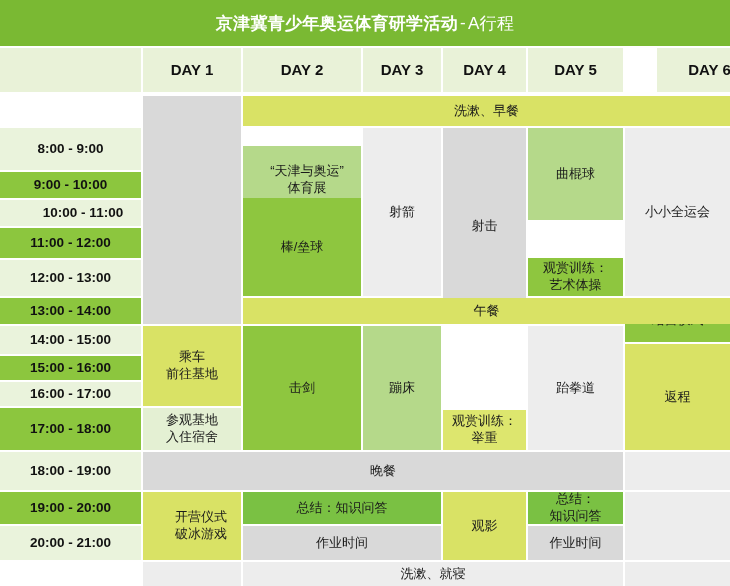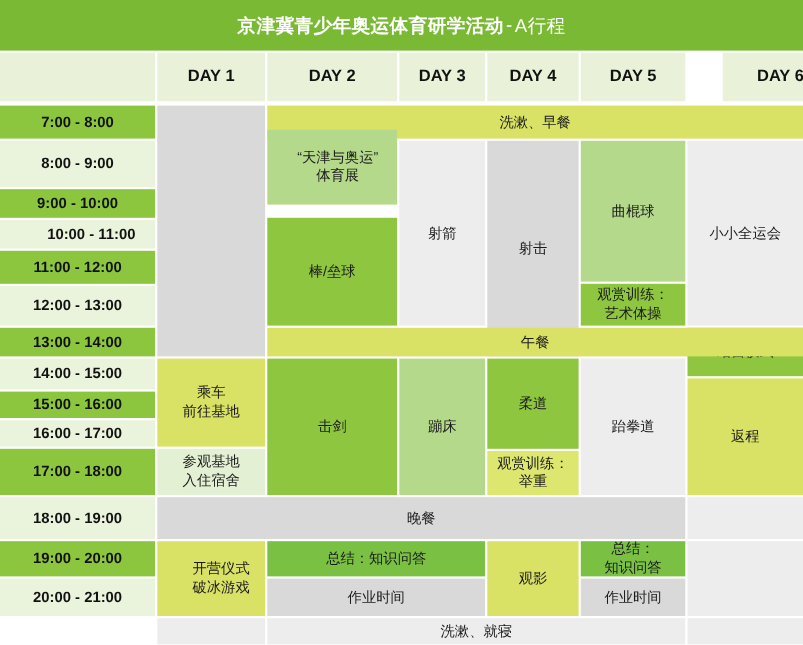--- a/index.html
+++ b/index.html
@@ -104,21 +104,20 @@
 
     <div class="cell corner" style="left:0px; top:2px; width:141px; height:44px;"></div>
 
     <div class="cell dayhead" style="left:143px; top:2px; width:98px; height:44px;">DAY 1</div>
     <div class="cell dayhead" style="left:243px; top:2px; width:118px; height:44px;">DAY 2</div>
     <div class="cell dayhead" style="left:363px; top:2px; width:78px; height:44px;">DAY 3</div>
     <div class="cell dayhead" style="left:443px; top:2px; width:83px; height:44px;">DAY 4</div>
     <div class="cell dayhead" style="left:528px; top:2px; width:95px; height:44px;">DAY 5</div>
     <div class="cell dayhead" style="left:625px; top:2px; width:105px; height:44px;margin-left:32px;">DAY 6</div>
 
-    <div class="cell timecell t-dark" style="left:0px; top:50px;  width:141px; height:30px;">7:00 - 8:00</div>
     <div class="cell timecell t-light" style="left:0px; top:82px;  width:141px; height:42px;">8:00 - 9:00</div>
     <div class="cell timecell t-dark" style="left:0px; top:126px; width:141px; height:26px;">9:00 - 10:00</div>
     <div class="cell timecell t-light" style="left:0px; top:154px; width:141px; height:26px;padding-left:27px;">10:00 - 11:00</div>
     <div class="cell timecell t-dark" style="left:0px; top:182px; width:141px; height:30px;">11:00 - 12:00</div>
     <div class="cell timecell t-light" style="left:0px; top:214px; width:141px; height:36px;">12:00 - 13:00</div>
     <div class="cell timecell t-dark" style="left:0px; top:252px; width:141px; height:26px;">13:00 - 14:00</div>
     <div class="cell timecell t-light" style="left:0px; top:280px; width:141px; height:28px;">14:00 - 15:00</div>
     <div class="cell timecell t-dark" style="left:0px; top:310px; width:141px; height:24px;">15:00 - 16:00</div>
     <div class="cell timecell t-light" style="left:0px; top:336px; width:141px; height:24px;">16:00 - 17:00</div>
     <div class="cell timecell t-dark" style="left:0px; top:362px; width:141px; height:42px;">17:00 - 18:00</div>
@@ -147,49 +146,48 @@
 
     <div class="cell c-yellow" style="left:143px; top:446px; width:98px; height:68px;padding-left:20px;">
       <span>
         <span class="ml">开营仪式</span>
         <span class="ml">破冰游戏</span>
       </span>
     </div>
 
     <div class="cell c-lgray" style="left:143px; top:516px; width:98px; height:24px;"></div>
 
-    <div class="cell c-lgreen" style="left:243px; top:72px; width:118px; height:68px;padding-left:12px;">
+    <div class="cell c-lgreen" style="left:243px; top:100px; width:118px; height:68px;padding-left:12px;">
       <span>
         <span class="ml">“天津与奥运”</span>
         <span class="ml">体育展</span>
       </span>
     </div>
     <div class="cell c-green2" style="left:243px; top:152px; width:118px; height:98px;">棒/垒球</div>
 
     <div class="cell c-green2" style="left:243px; top:280px; width:118px; height:124px;">击剑</div>
 
     <div class="cell c-green" style="left:243px; top:446px; width:198px; height:32px;">总结：知识问答</div>
     <div class="cell c-gray" style="left:243px; top:480px; width:198px; height:34px;">作业时间</div>
 
     <div class="cell c-lgray" style="left:363px; top:82px; width:78px; height:168px;">射箭</div>
     <div class="cell c-lgreen" style="left:363px; top:280px; width:78px; height:124px;">蹦床</div>
 
     <div class="cell c-gray" style="left:443px; top:82px; width:83px; height:196px;">射击</div>
 
-    <div class="cell c-green2" style="left:443px; top:280px; width:83px; height:82px;">柔道</div>
     <div class="cell c-yellow2" style="left:443px; top:364px; width:83px; height:40px;">
       <span>
         <span class="ml">观赏训练：</span>
         <span class="ml">举重</span>
       </span>
     </div>
 
     <div class="cell c-yellow" style="left:443px; top:446px; width:83px; height:68px;">观影</div>
 
-    <div class="cell c-lgreen" style="left:528px; top:82px; width:95px; height:128px;">曲棍球</div>
+    <div class="cell c-lgreen" style="left:528px; top:82px; width:95px; height:92px;">曲棍球</div>
     <div class="cell c-green2" style="left:528px; top:212px; width:95px; height:38px;">
       <span>
         <span class="ml">观赏训练：</span>
         <span class="ml">艺术体操</span>
       </span>
     </div>
 
     <div class="cell c-lgray" style="left:528px; top:280px; width:95px; height:124px;">跆拳道</div>
 
     <div class="cell c-green" style="left:528px; top:446px; width:95px; height:32px;">

